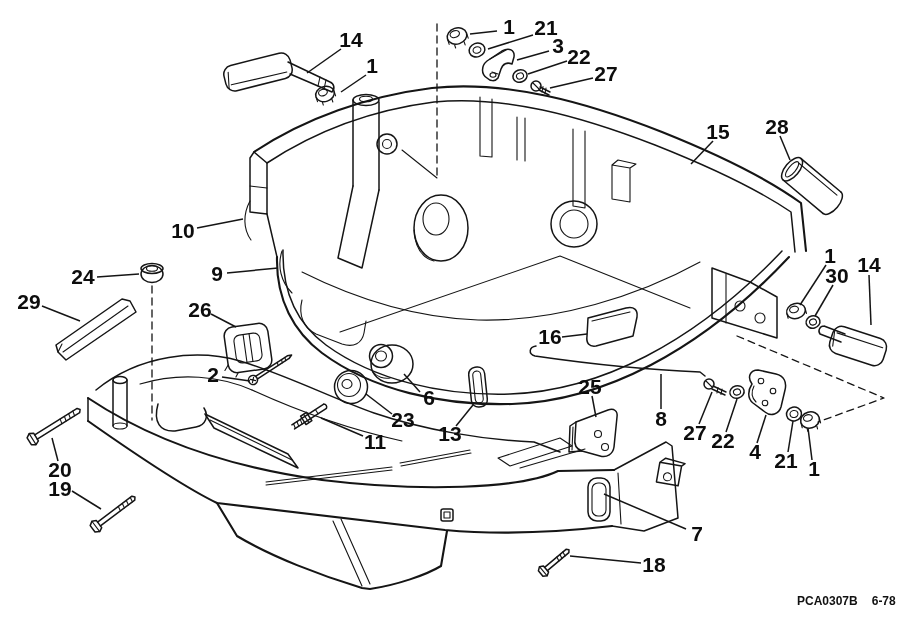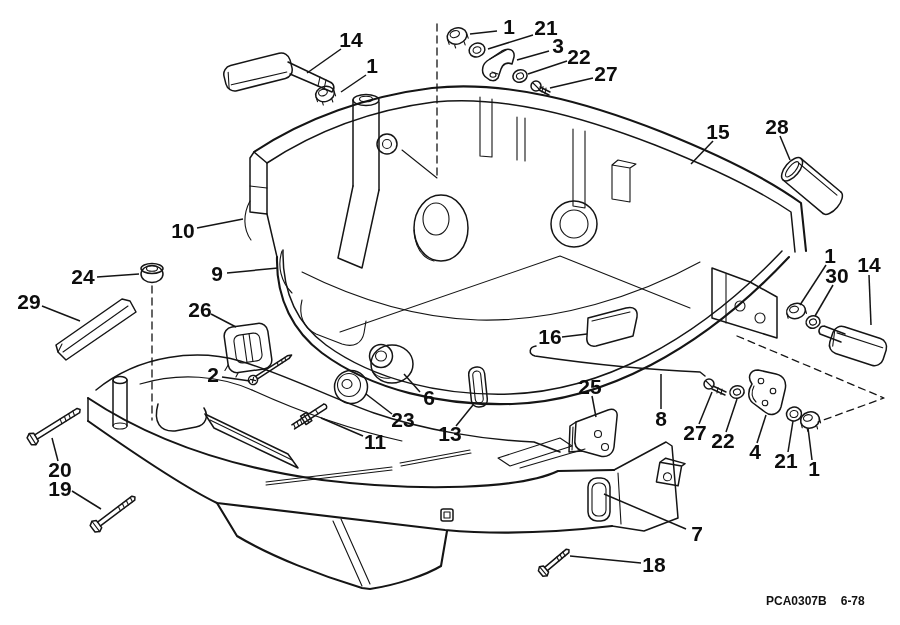--- a/index.html
+++ b/index.html
@@ -9,21 +9,21 @@
   svg{position:absolute;left:0;top:0;}
   .art path, .art line, .art polyline, .art circle, .art ellipse, .art rect{
     fill:none;stroke:var(--ink);stroke-width:1.5;stroke-linecap:round;stroke-linejoin:round;}
   .art .heavy{stroke-width:2.1;}
   .art .thin{stroke-width:1.1;}
   .dashes path, .dashes line, .dashes polyline{fill:none;stroke:var(--ink);stroke-width:1.3;stroke-dasharray:7 5;}
   #callouts .leader{fill:none;stroke:var(--ink);stroke-width:1.5;}
   #callouts .callout{font:bold 21px "Liberation Sans",sans-serif;fill:#0d0d0d;text-anchor:middle;}
   .watermark{position:absolute;left:650px;top:580px;font:bold italic 23px "Liberation Serif",serif;
     color:var(--wm);opacity:.88;white-space:nowrap;}
-  .plate{position:absolute;left:766px;top:594px;font:bold 12px "Liberation Sans",sans-serif;
+  .plate{position:absolute;left:797px;top:594px;font:bold 12px "Liberation Sans",sans-serif;
     color:#111;display:flex;gap:14px;white-space:nowrap;}
 </style>
 </head>
 <body>
 
 <div class="stage">
 <svg width="900" height="625" viewBox="0 0 900 625">
 
   <g class="art">
 

